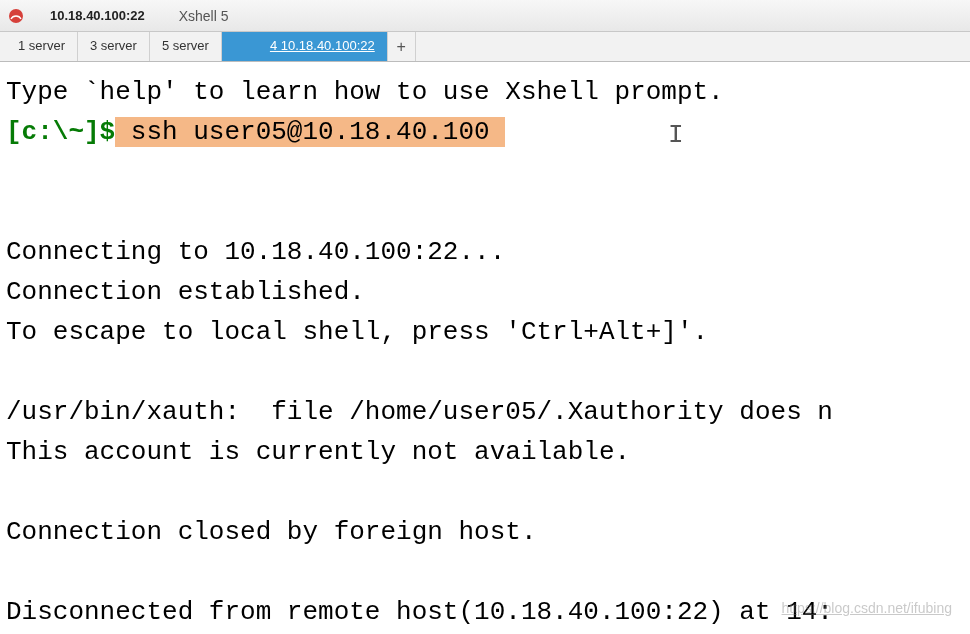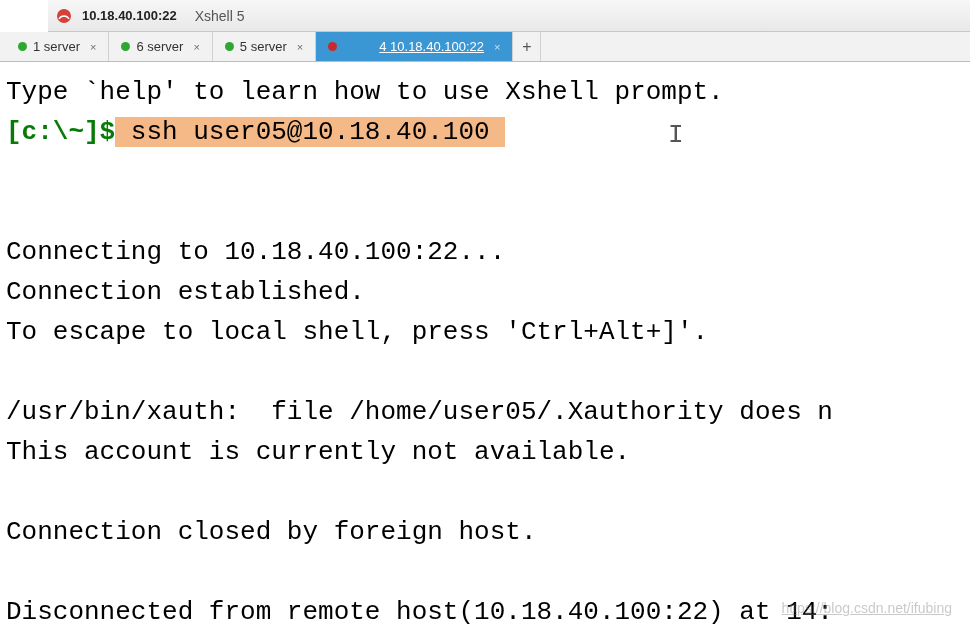--- a/index.html
+++ b/index.html
@@ -11,22 +11,21 @@
     overflow: hidden;
     position: relative;
   }
   .titlebar {
     height: 32px;
     background: linear-gradient(#f7f7f7, #e8e8e8);
     border-bottom: 1px solid #c8c8c8;
     display: flex;
     align-items: center;
     padding: 0 8px;
-    gap: 10px;
-    margin-left: 48px;
+    gap: 26px;
   }
   .app-icon {
     width: 16px;
     height: 16px;
     display: inline-block;
   }
   .app-icon svg { display:block; }
   .title-text {
     font-size: 13px;
     color: #222;
@@ -49,20 +48,21 @@
     display: flex;
     align-items: center;
     padding: 0 12px;
     font-size: 13px;
     color: #333;
     border-right: 1px solid #d0d0d0;
     gap: 6px;
     cursor: pointer;
     background: #f2f2f2;
     position: relative;
+    flex-direction: column;
   }
   .tab.active {
     background: #3a97d4;
     color: #fff;
   }
   .tab .dot {
     width: 9px;
     height: 9px;
     border-radius: 50%;
     display: inline-block;
@@ -134,21 +134,21 @@
 </div>
 
 <div class="tabbar">
   <div class="tab">
     <span class="dot green"></span>
     <span>1 server</span>
     <span class="tab-close">×</span>
   </div>
   <div class="tab">
     <span class="dot green"></span>
-    <span>6 server</span>
+    <span>3 server</span>
     <span class="tab-close">×</span>
   </div>
   <div class="tab">
     <span class="dot green"></span>
     <span>5 server</span>
     <span class="tab-close">×</span>
   </div>
   <div class="tab active">
     <span class="dot red"></span>
     <span><span class="tab-underline">4 10.18.40.100:22</span></span>

